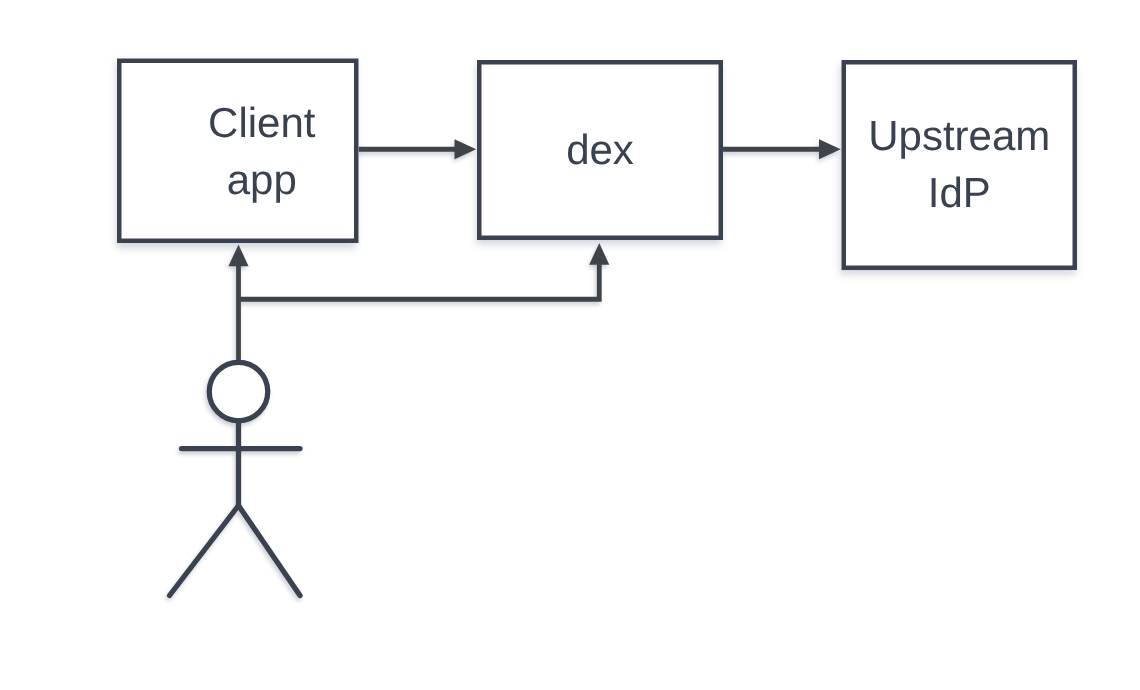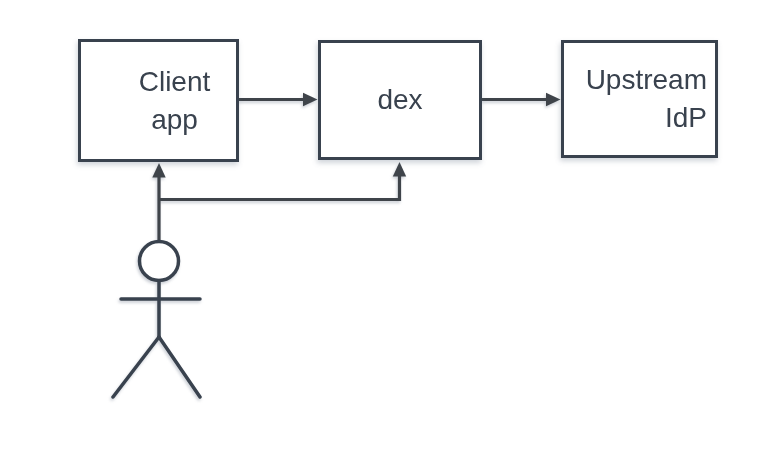--- a/index.html
+++ b/index.html
@@ -50,21 +50,21 @@
     align-items: center;
     justify-content: center;
     text-align: center;
     font-size: 28px;
     line-height: 1.35;
     padding: 0 8px;
     box-shadow: -1px 3px 5px rgba(104, 116, 135, 0.30);
   }
   #node-client-app   { left: 78px;  top: 39px; width: 161px; height: 123px; padding-left: 40px; }
   #node-dex          { left: 318px; top: 40px; width: 164px; height: 120px; }
-  #node-upstream-idp { left: 561px; top: 40px; width: 157px; height: 118px; text-align: right; }
+  #node-upstream-idp { left: 561px; top: 40px; width: 157px; height: 140px; }
   .actor-label {
     position: absolute;
     left: 84px;
     top: 394px;
     width: 152px;
     text-align: center;
     font-size: 28px;
     color: var(--text, #39424e);
   }
 </style>

